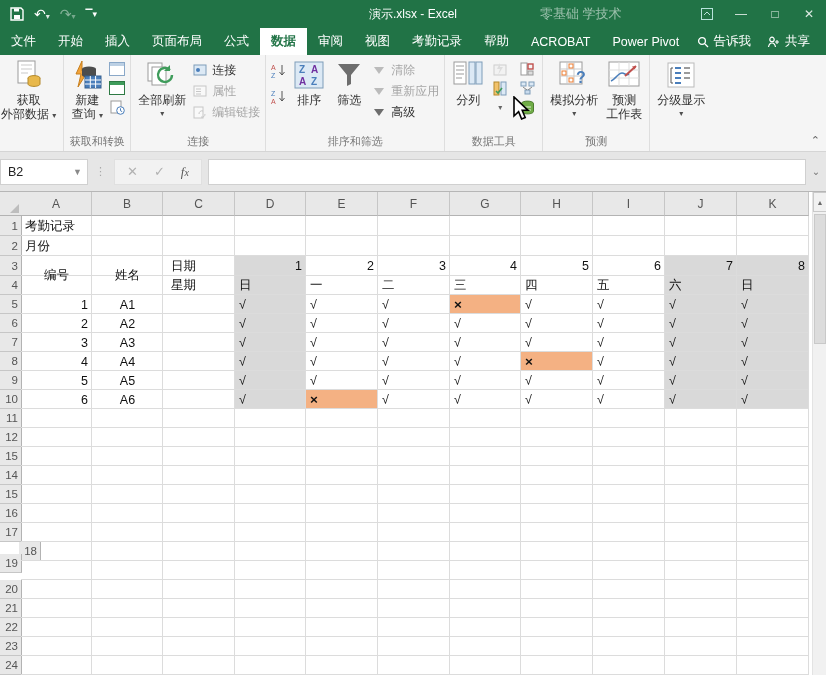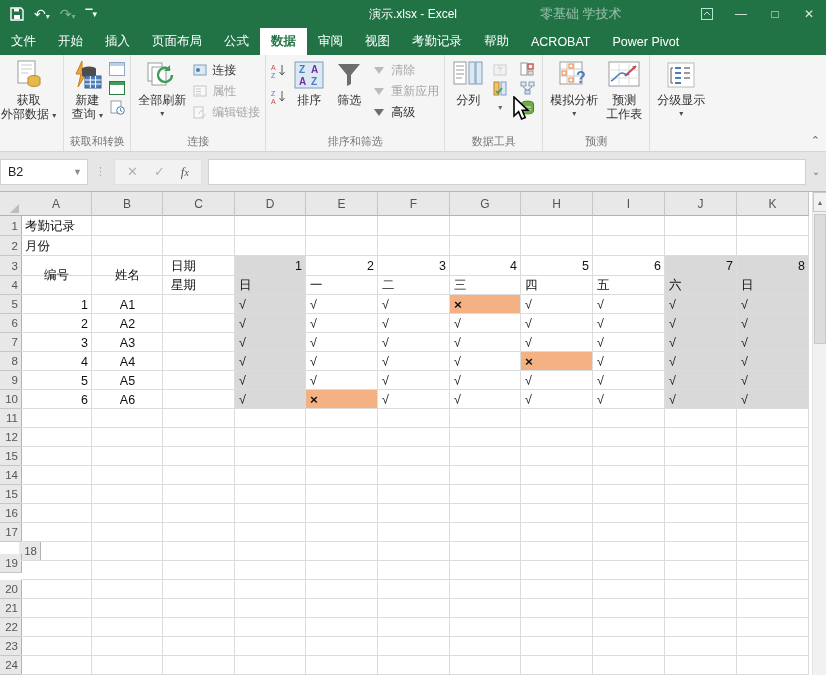--- a/index.html
+++ b/index.html
@@ -120,20 +120,41 @@
   <div class="rtab">插入</div>
   <div class="rtab">页面布局</div>
   <div class="rtab">公式</div>
   <div class="rtab active">数据</div>
   <div class="rtab">审阅</div>
   <div class="rtab">视图</div>
   <div class="rtab">考勤记录</div>
   <div class="rtab">帮助</div>
   <div class="rtab">ACROBAT</div>
   <div class="rtab">Power Pivot</div>
+  <div id="tabright">
+    <div class="tritem">
+      <span>
+          <svg width="12" height="12" viewBox="0 0 12 12">
+            <circle cx="5" cy="5" r="3.4" fill="none" stroke="#fff" stroke-width="1.3"></circle>
+            <path d="M8 8l3 3" stroke="#fff" stroke-width="1.3"></path>
+          </svg>
+        </span>
+      <span>告诉我</span>
+    </div>
+    <div class="tritem">
+      <span>
+          <svg width="13" height="12" viewBox="0 0 13 12">
+            <circle cx="5" cy="3.4" r="2.2" fill="none" stroke="#fff" stroke-width="1.2"></circle>
+            <path d="M1.5 11c.5-2.7 2-4 3.5-4s3 1.3 3.5 4" fill="none" stroke="#fff" stroke-width="1.2"></path>
+            <path d="M10 4v4M8 6h4" stroke="#fff" stroke-width="1.1"></path>
+          </svg>
+        </span>
+      <span>共享</span>
+    </div>
+  </div>
 </div>
 
 <div class="abs" id="ribbon">
 
   <div class="grp" style="margin-left:-6px;">
     <div class="grpc">
       <div class="bigbtn">
         <span class="bicon">
           <svg width="28" height="30" viewBox="0 0 28 30">
               <rect x="3" y="1" width="17" height="22" fill="#fff" stroke="#9b9b9b"></rect>

